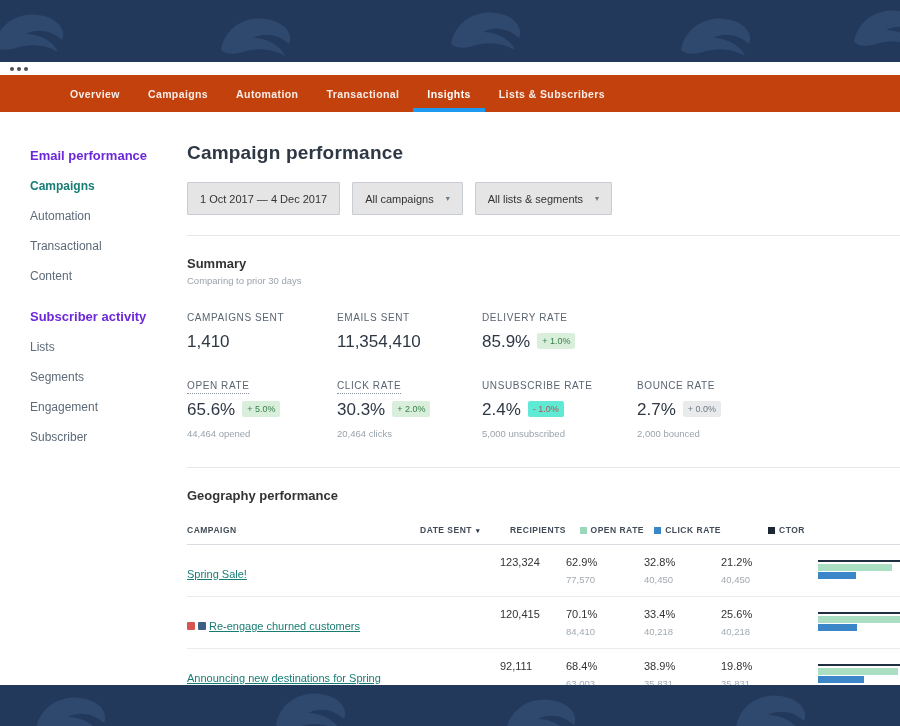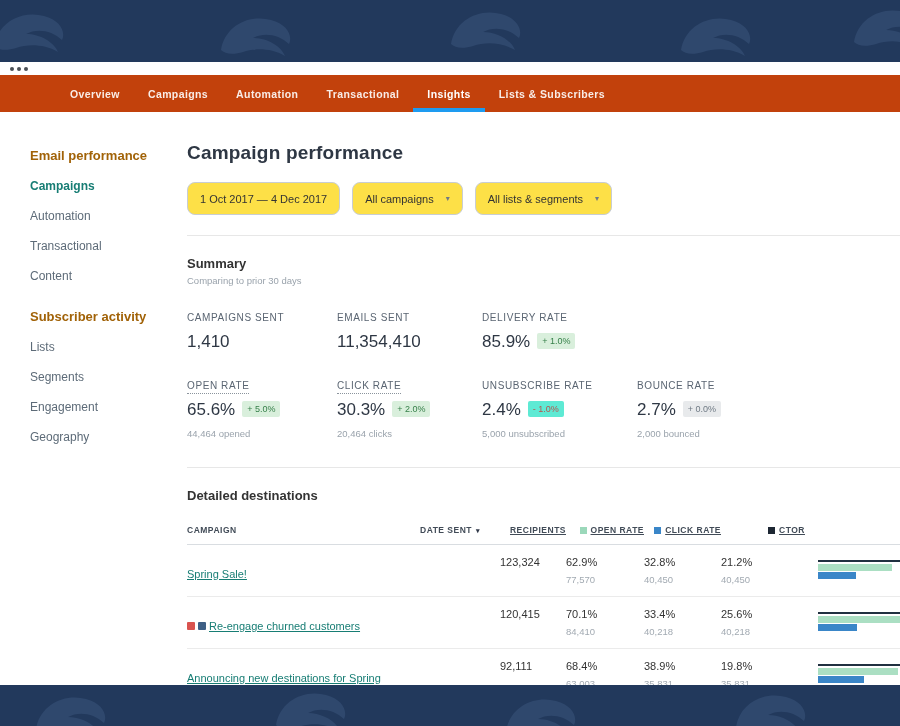--- a/index.html
+++ b/index.html
@@ -19,31 +19,31 @@
   
   .topnav { height:37px; background:#c2410c; display:flex; align-items:stretch; padding-left:56px; }
   .nav-item { display:flex; align-items:center; padding:4px 14px 0 14px; font-size:10.5px; font-weight:bold;
               color:rgba(255,255,255,.9); letter-spacing:.4px; border-bottom:4px solid transparent;
               cursor:pointer; text-decoration:none; white-space:nowrap; }
   .nav-item.active { color:#fff; border-bottom-color:#1e9bf0; }
 
   
   .main { display:flex; height:573px; background:#fff; }
   .sidebar { width:160px; padding:36px 0 0 30px; flex-shrink:0; }
-  .side-heading { font-size:13px; font-weight:bold; color:#a16207; margin-bottom:16px; }
+  .side-heading { font-size:13px; font-weight:bold; color:#6d28d9; margin-bottom:16px; }
   .side-heading.second { margin-top:26px; }
   .side-link { display:block; font-size:12px; color:#5d6b78; margin-bottom:16px; text-decoration:none; cursor:pointer; }
   .side-link.active { color:#177d74; font-weight:bold; }
 
   .content { flex:1; padding:30px 0 8px 27px; overflow:hidden; }
   h1.page-title { font-size:19px; font-weight:bold; color:#2e3744; margin-bottom:18px; letter-spacing:.2px; }
 
   .filters { display:flex; gap:12px; margin-bottom:20px; }
-  .filter { border:1px solid #c8cdd3; border-radius:8px; height:33px; display:flex; align-items:center;
-            padding:0 12px; font-size:11px; color:#333; background:#fde047; cursor:pointer; white-space:nowrap; }
+  .filter { border:1px solid #c8cdd3; border-radius:1px; height:33px; display:flex; align-items:center;
+            padding:0 12px; font-size:11px; color:#333; background:#e5e5e5; cursor:pointer; white-space:nowrap; }
   .filter .chev { margin-left:12px; font-size:8px; color:#707a84; }
 
   hr.divider { border:none; border-top:1px solid #e7e7e7; }
 
   h2.section-title { font-size:13px; font-weight:bold; color:#333; margin:20px 0 4px; }
   .section-sub { font-size:9.5px; color:#9aa3ac; margin-bottom:26px; }
 
   .stats-row { display:grid; grid-template-columns:150px 145px 155px 160px; margin-bottom:28px; }
   .stat-label { font-size:10px; color:#5a6572; letter-spacing:.6px; margin-bottom:9px; }
   .stat-label .dotted { border-bottom:1px dotted #8a939c; padding-bottom:2px; }
@@ -52,21 +52,21 @@
   .badge.positive { background:#d9efdc; color:#37804a; }
   .badge.negative { background:#5eead4; color:#b8534e; }
   .badge.neutral  { background:#e8eaec; color:#6f7a84; }
   .stat-sub { font-size:9.5px; color:#9aa3ac; margin-top:8px; }
 
   
   .table { margin-top:22px; }
   .tr { display:grid; grid-template-columns:233px 80px 66px 78px 77px 84px 95px; }
   .thead { border-bottom:1px solid #d9dde1; padding-bottom:9px; }
   .th { font-size:8.5px; color:#414b57; letter-spacing:.5px; font-weight:bold; }
-  .th.num { text-align:right;text-decoration:underline; }
+  .th.num { text-align:right; }
   .sq { display:inline-block; width:7px; height:7px; margin-right:4px; vertical-align:-1px; }
   .sq.open { background:#9bd8ba; }
   .sq.click { background:#3a86c8; }
   .sq.ctor { background:#1d2733; }
   .sort { font-size:7px; margin-left:4px; color:#30394a; }
 
   .row { padding:11px 0; border-bottom:1px solid #ebebeb; }
   .cell-camp { padding-top:7px; display:flex; align-items:center; }
   .camp-link { font-size:11px; color:#177d74; text-decoration:underline; cursor:pointer; }
   .blur { filter:blur(.6px); }
@@ -124,21 +124,21 @@
     <aside class="sidebar">
       <div class="side-heading">Email performance</div>
       <a class="side-link active">Campaigns</a>
       <a class="side-link">Automation</a>
       <a class="side-link">Transactional</a>
       <a class="side-link">Content</a>
       <div class="side-heading second">Subscriber activity</div>
       <a class="side-link">Lists</a>
       <a class="side-link">Segments</a>
       <a class="side-link">Engagement</a>
-      <a class="side-link">Geography</a>
+      <a class="side-link">Subscriber</a>
     </aside>
 
     <section class="content">
       <h1 class="page-title">Campaign performance</h1>
 
       <div class="filters">
         <div class="filter">
           <span>1 Oct 2017  —  4 Dec 2017</span>
         </div>
         <div class="filter">
@@ -190,21 +190,21 @@
         </div>
         <div class="stat">
           <div class="stat-label">BOUNCE RATE</div>
           <div class="stat-value"><span>2.7%</span><span class="badge neutral">+ 0.0%</span></div>
           <div class="stat-sub">2,000 bounced</div>
         </div>
       </div>
 
       <hr class="divider">
 
-      <h2 class="section-title">Detailed destinations</h2>
+      <h2 class="section-title">Geography performance</h2>
 
       <div class="table">
         <div class="tr thead">
           <div class="th">CAMPAIGN</div>
           <div class="th"><span>DATE SENT</span><span class="sort">▾</span></div>
           <div class="th num">RECIPIENTS</div>
           <div class="th num"><span class="sq open"></span><span>OPEN RATE</span></div>
           <div class="th num"><span class="sq click"></span><span>CLICK RATE</span></div>
           <div class="th num"><span class="sq ctor"></span><span>CTOR</span></div>
           <div></div>

